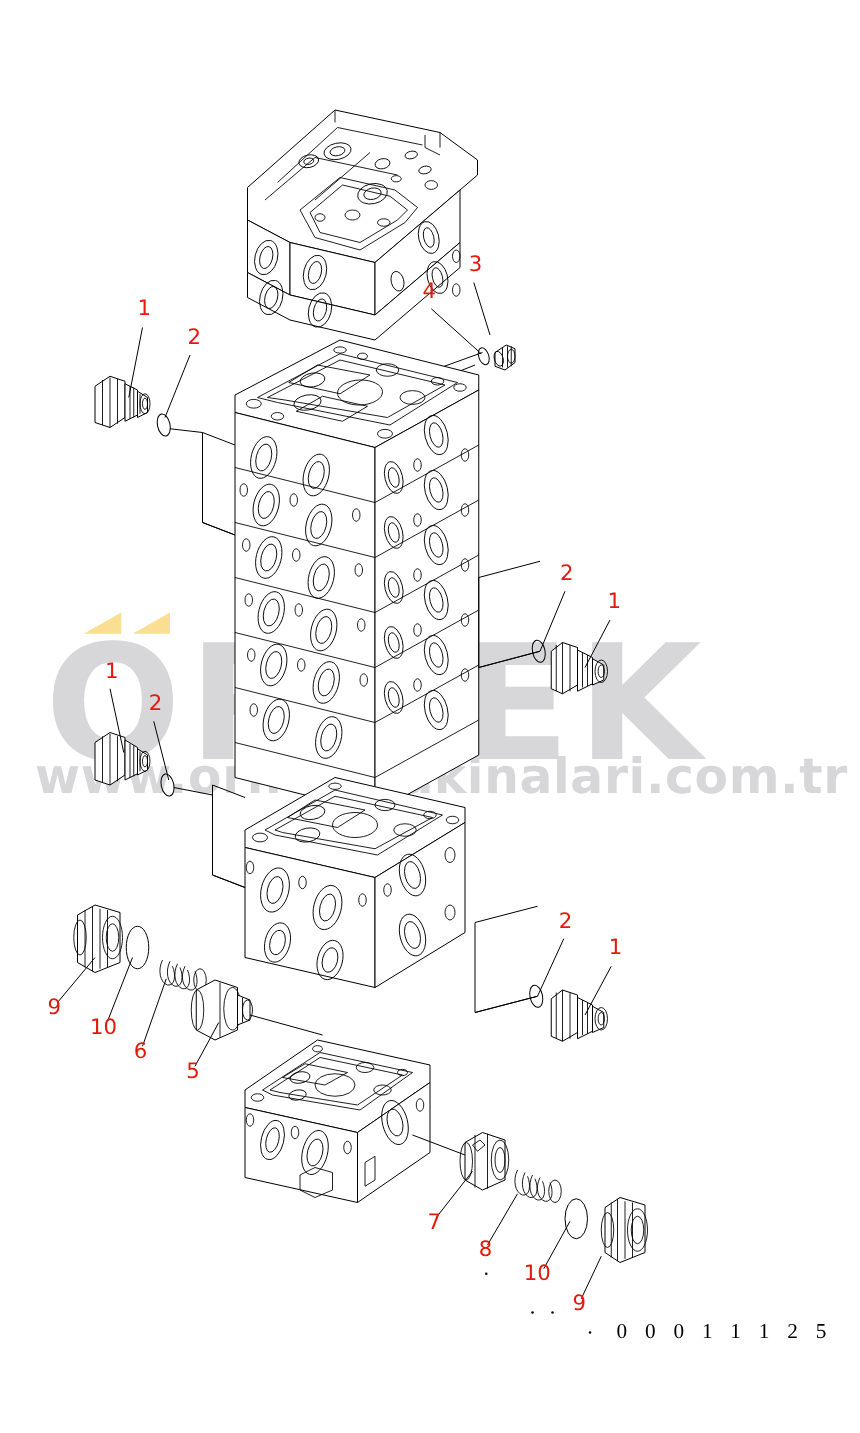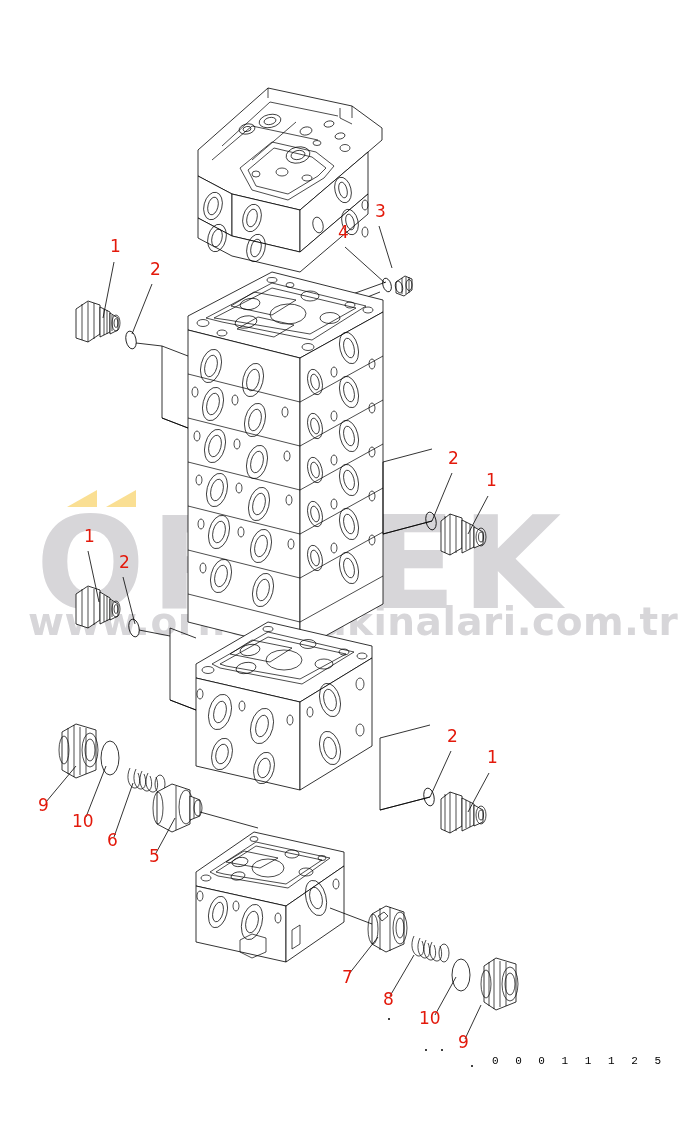--- a/index.html
+++ b/index.html
@@ -70,22 +70,22 @@
     border-style: solid;
     border-width: 0 0 17px 30px;
     border-color: transparent transparent #fadf93 transparent;
   }
   #wm-accent-left  { left: 67px;  top: 490px; }
   #wm-accent-right { left: 106px; top: 490px; }
   .part-number {
     position: absolute;
     right: 22px;
     top: 1055px;
-    font-family: Liberation Mono, monospace;
-    font-size: 11px;
+    font-family: Liberation Serif, serif;
+    font-size: 17px;
     letter-spacing: 5px;
     color: #000000;
     white-space: nowrap;
   }
   text.callout {
     font-family: "DejaVu Sans", sans-serif;
     font-size: 17px;
     fill: #e3190b;
   }
   .ln { stroke: #000; stroke-width: 0.8; fill: none; }

